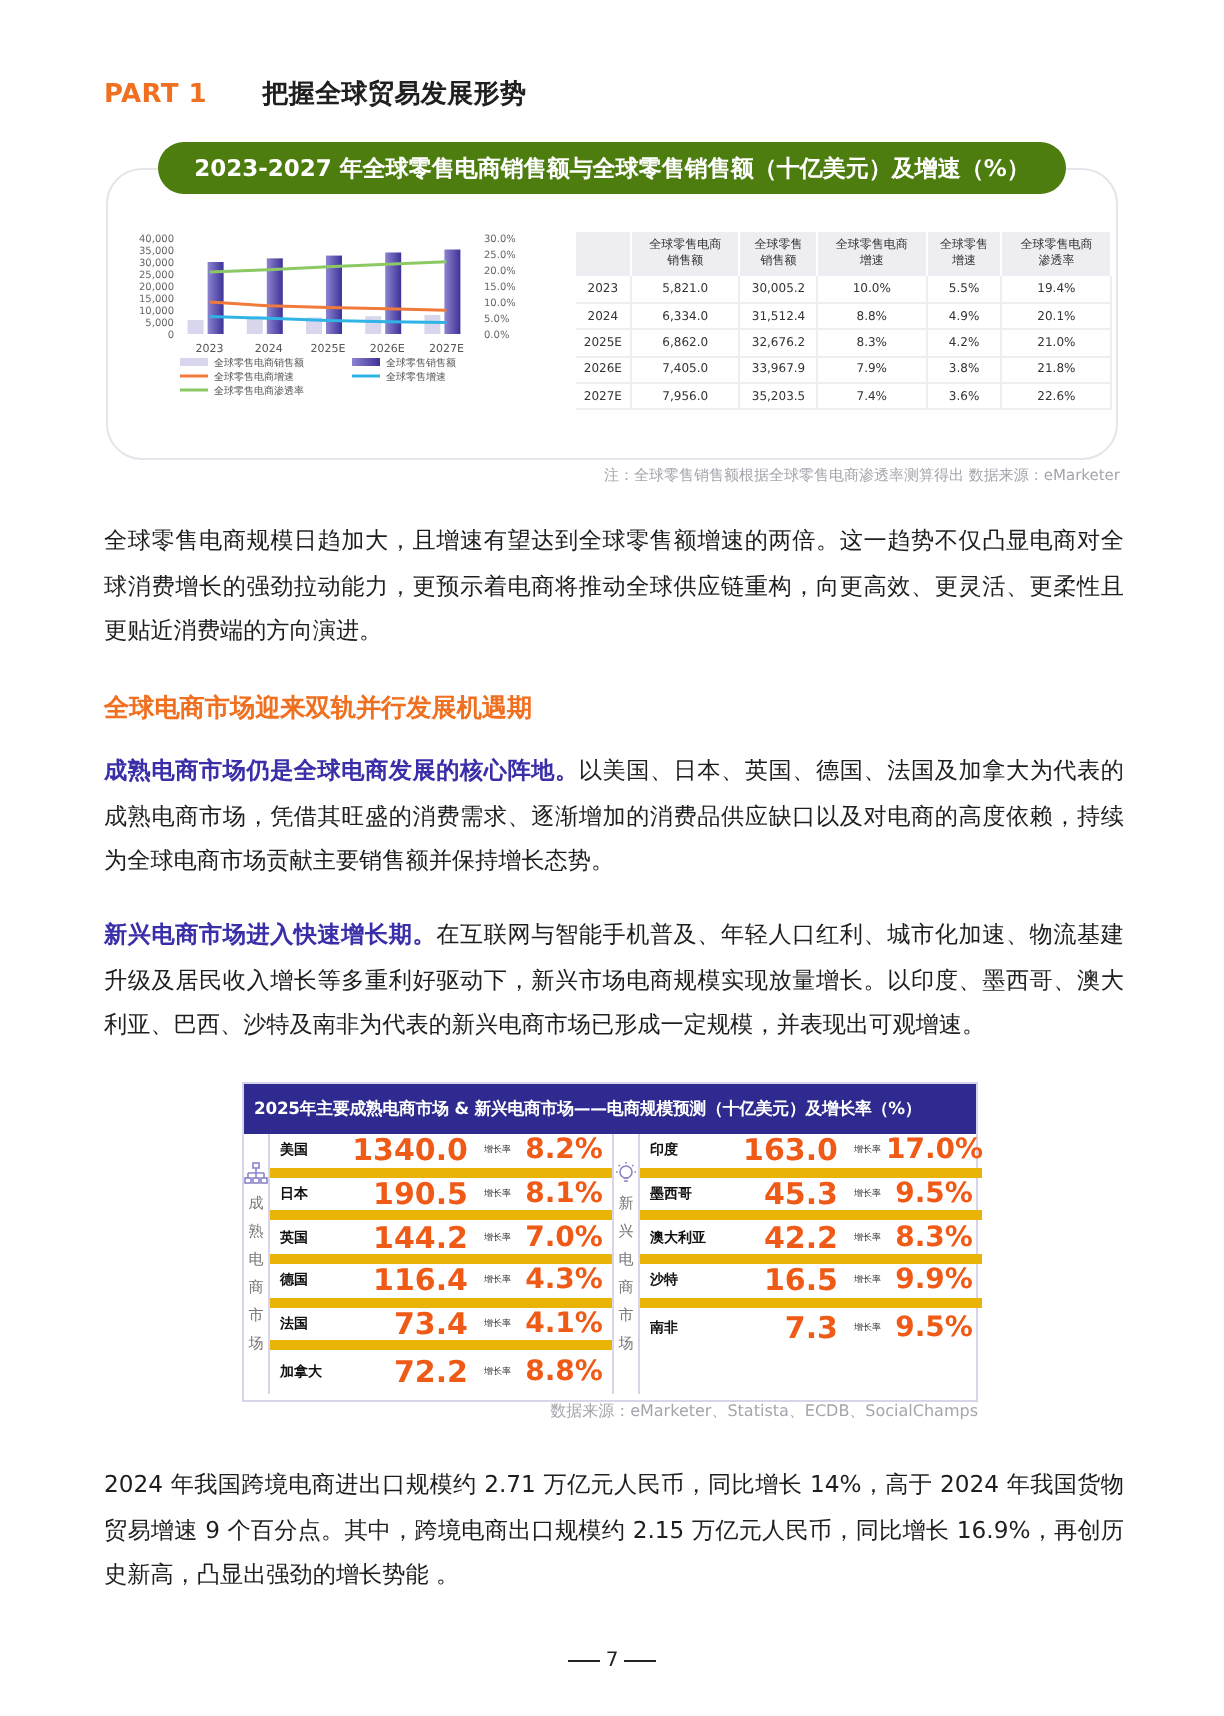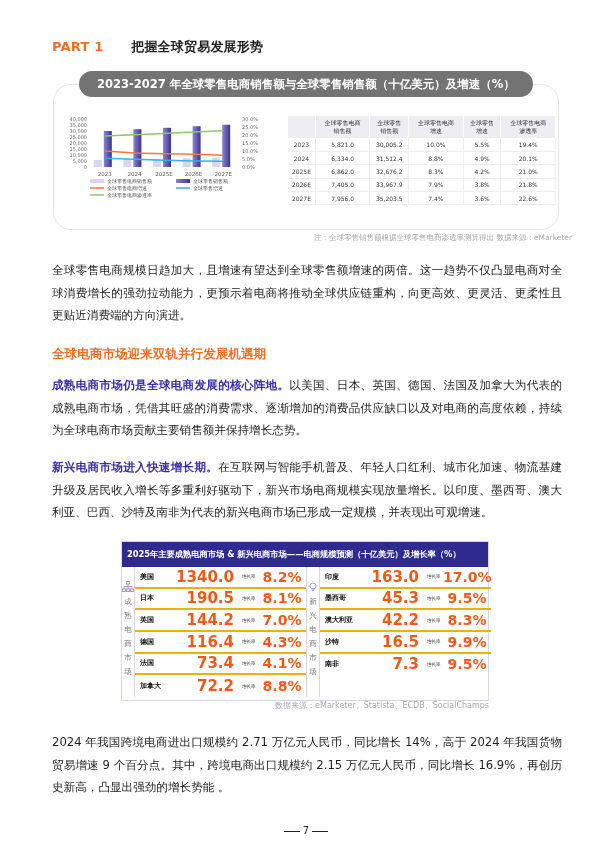--- a/index.html
+++ b/index.html
@@ -4,45 +4,45 @@
 <style>
   * { box-sizing: border-box; margin: 0; padding: 0; }
   html, body { width: 612px; height: 858px; background: #ffffff; overflow: hidden; }
   body { font-family: "DejaVu Sans", "Liberation Sans", sans-serif; color: #222; position: relative; }
 
   .part-header { position: absolute; left: 52px; top: 38px; font-size: 13px; font-weight: bold; letter-spacing: 0.2px; }
   .part-header .part { color: #f07021; margin-right: 23px; }
   .part-header .ttl { color: #1f1f1f; }
 
   .chart-card { position: absolute; left: 53px; top: 84px; width: 506px; height: 146px; border: 1px solid #e4e4ea; border-radius: 18px; background: #fff; }
-  .chart-pill { position: absolute; left: 79px; top: 71px; width: 454px; height: 26px; background: #737373; border-radius: 14px; color: #fff; font-size: 11.5px; font-weight: bold; display: flex; align-items: center; justify-content: center; }
+  .chart-pill { position: absolute; left: 79px; top: 71px; width: 454px; height: 26px; background: #4d7c0f; border-radius: 14px; color: #fff; font-size: 11.5px; font-weight: bold; display: flex; align-items: center; justify-content: center; }
 
   .combo-chart { position: absolute; left: 60px; top: 115px; width: 215px; height: 110px; }
   .combo-chart svg text { font-family: "DejaVu Sans", sans-serif; }
 
   .data-table { position: absolute; left: 288px; top: 116px; width: 268px; border-collapse: collapse; font-size: 6px; color: #333; }
   .data-table th { background: #eeeef2; font-weight: normal; padding: 2px 1px; height: 22px; border-right: 1px solid #fff; line-height: 8px; }
   .data-table td { text-align: center; height: 13.4px; border-bottom: 1px solid #eee; border-right: 1px solid #eee; }
 
-  .chart-note { position: absolute; right: 40px; top: 233px; font-size: 7.5px; color: #a5a5ad; text-align: right; }
+  .chart-note { position: absolute; right: 52px; top: 233px; font-size: 7.5px; color: #a5a5ad; text-align: right; }
 
   .para { position: absolute; left: 52px; width: 510px; font-size: 11.6px; line-height: 22.5px; color: #1e1e1e; text-align: justify; }
   .section-title { position: absolute; left: 52px; font-size: 12.6px; font-weight: bold; color: #f07021; }
   .hl { color: #3a2fa8; font-weight: bold; }
 
   .market-box { position: absolute; left: 121px; top: 541px; width: 368px; height: 160px; border: 1px solid #d7d5ea; background: #fff; }
   .market-head { height: 25px; background: #2e2a8f; color: #fff; font-size: 8.4px; font-weight: bold; display: flex; align-items: center; padding-left: 5px; letter-spacing: -0.1px; }
   .market-body { display: flex; height: 130px; }
   .group { display: flex; width: 184px; }
   .group + .group { border-left: 1px solid #d7d5ea; }
   .group-side { width: 22px; border-right: 1px solid #d7d5ea; display: flex; flex-direction: column; align-items: center; padding-top: 14px; }
   .group-side .icon { width: 12px; height: 12px; margin-bottom: 2px; }
   .group-side .vlabel { font-size: 7.5px; color: #777; line-height: 14px; width: 10px; text-align: center; }
   .rows { flex: 1; }
-  .mrow { height: 21.67px; display: flex; align-items: center; border-bottom: 2px solid #eab308; padding-left: 5px; }
+  .mrow { height: 21.67px; display: flex; align-items: center; border-bottom: 5px solid #eab308; padding-left: 5px; }
   .mrow:last-child { border-bottom: none; }
   .mrow .country { font-size: 7px; color: #111; font-weight: bold; width: 30px; }
   .mrow .value { font-size: 15px; font-weight: bold; color: #f05a17; width: 64px; text-align: right; }
   .mrow .glabel { font-size: 4.5px; color: #333; margin-left: 8px; width: 16px; }
   .mrow .rate { font-size: 14px; font-weight: bold; color: #f05a17; width: 48px; text-align: center; }
 
   .market-source { position: absolute; right: 123px; top: 700px; font-size: 8px; color: #a5a5ad; }
 
   .page-num { position: absolute; left: 0; width: 612px; top: 825px; text-align: center; font-size: 10px; color: #222; }
   .page-num .dash { display: inline-block; width: 16px; height: 1px; background: #222; vertical-align: middle; margin: 0 3px; }

